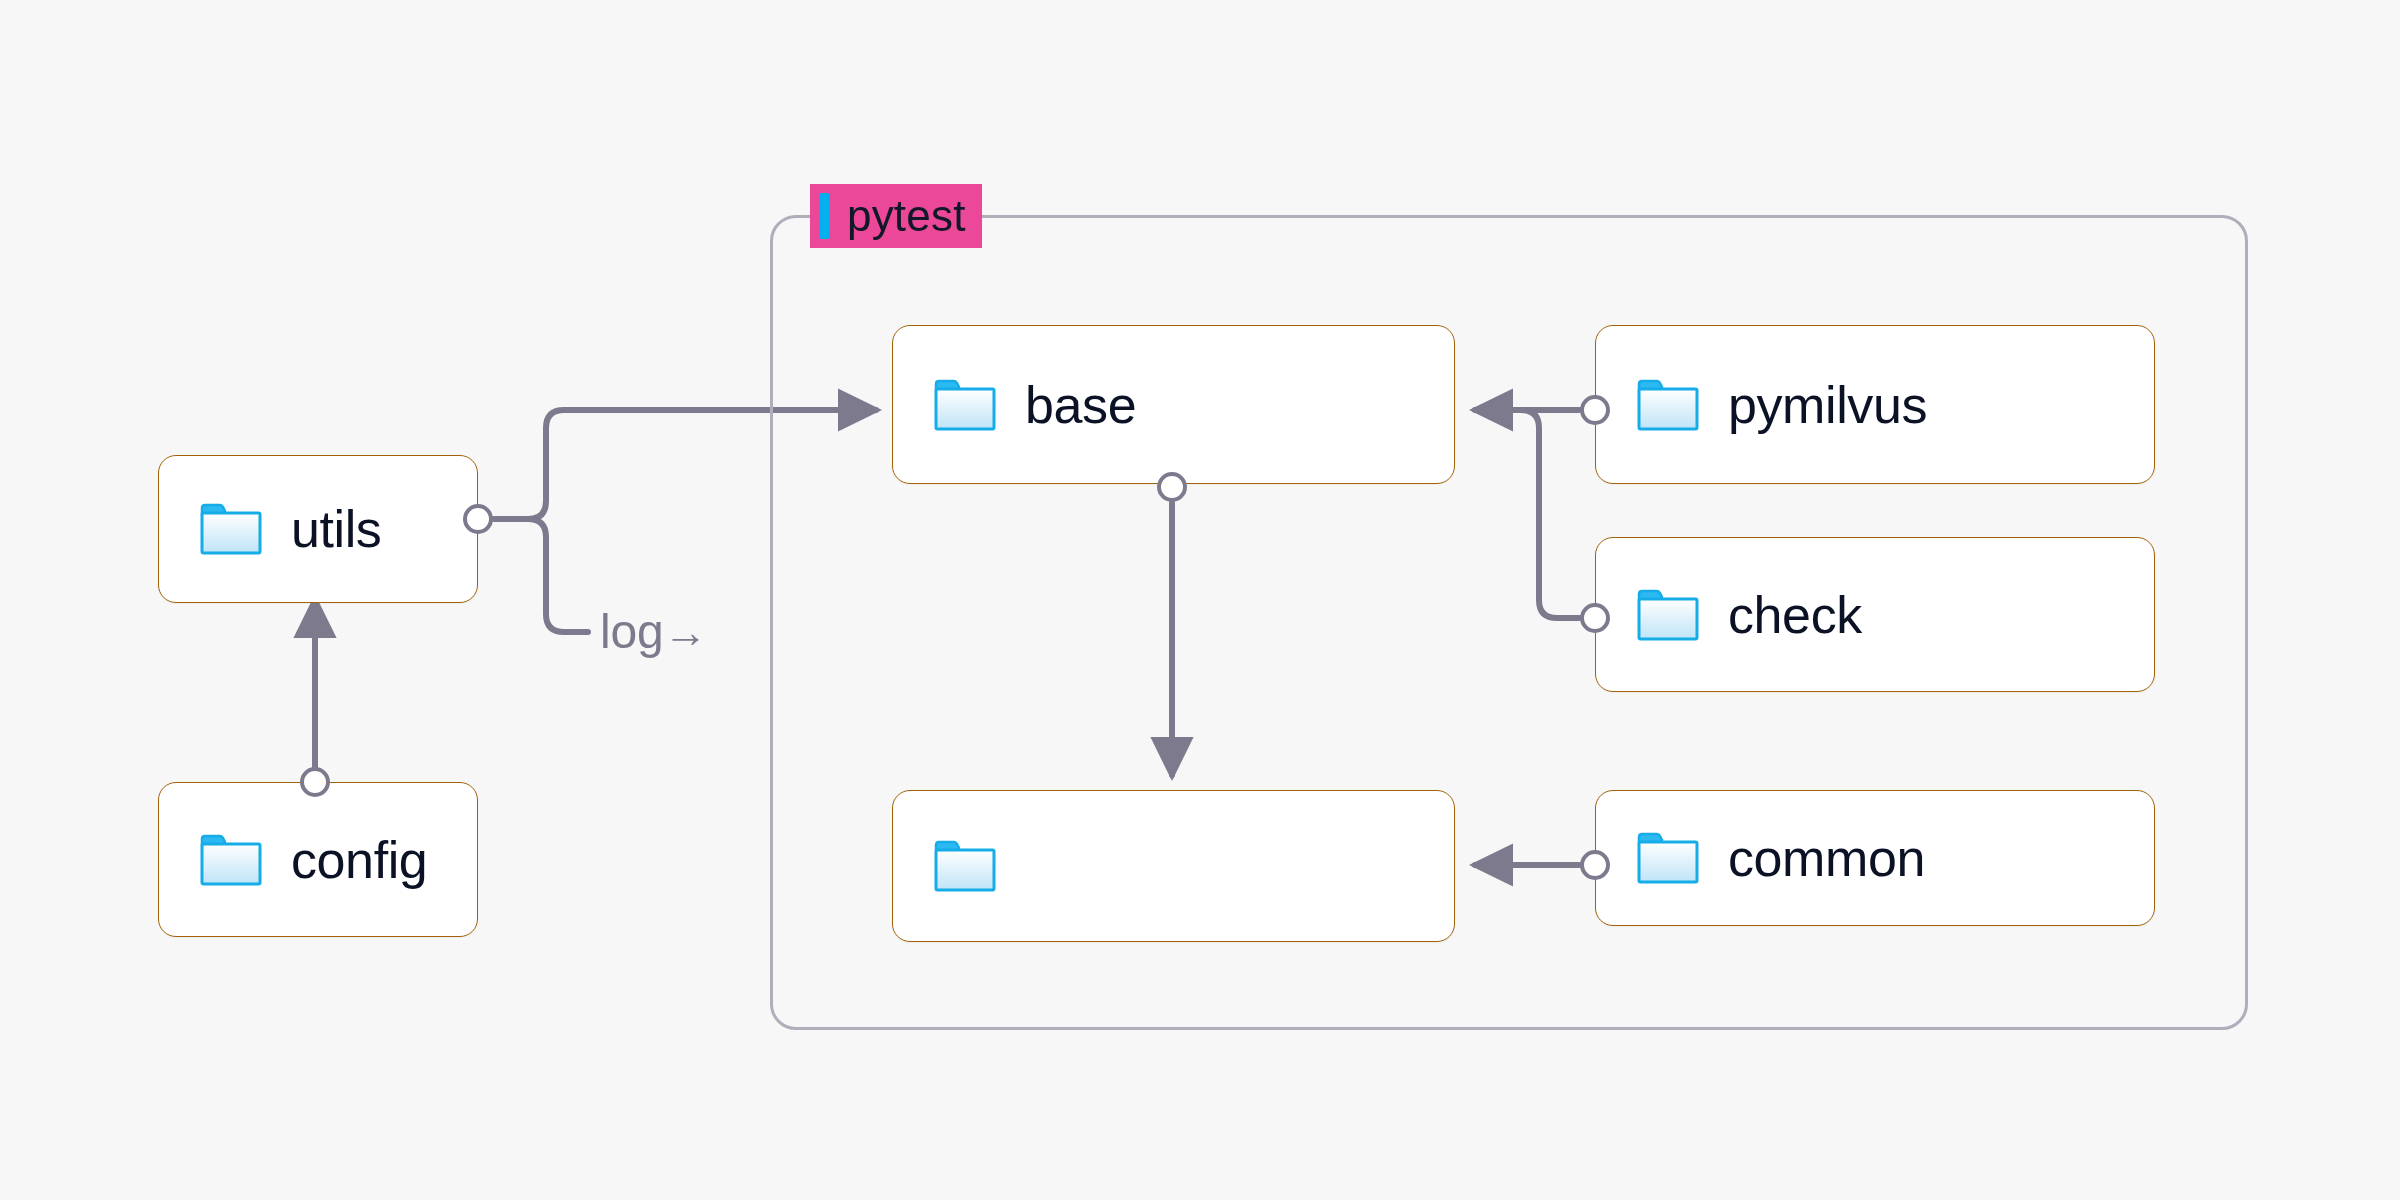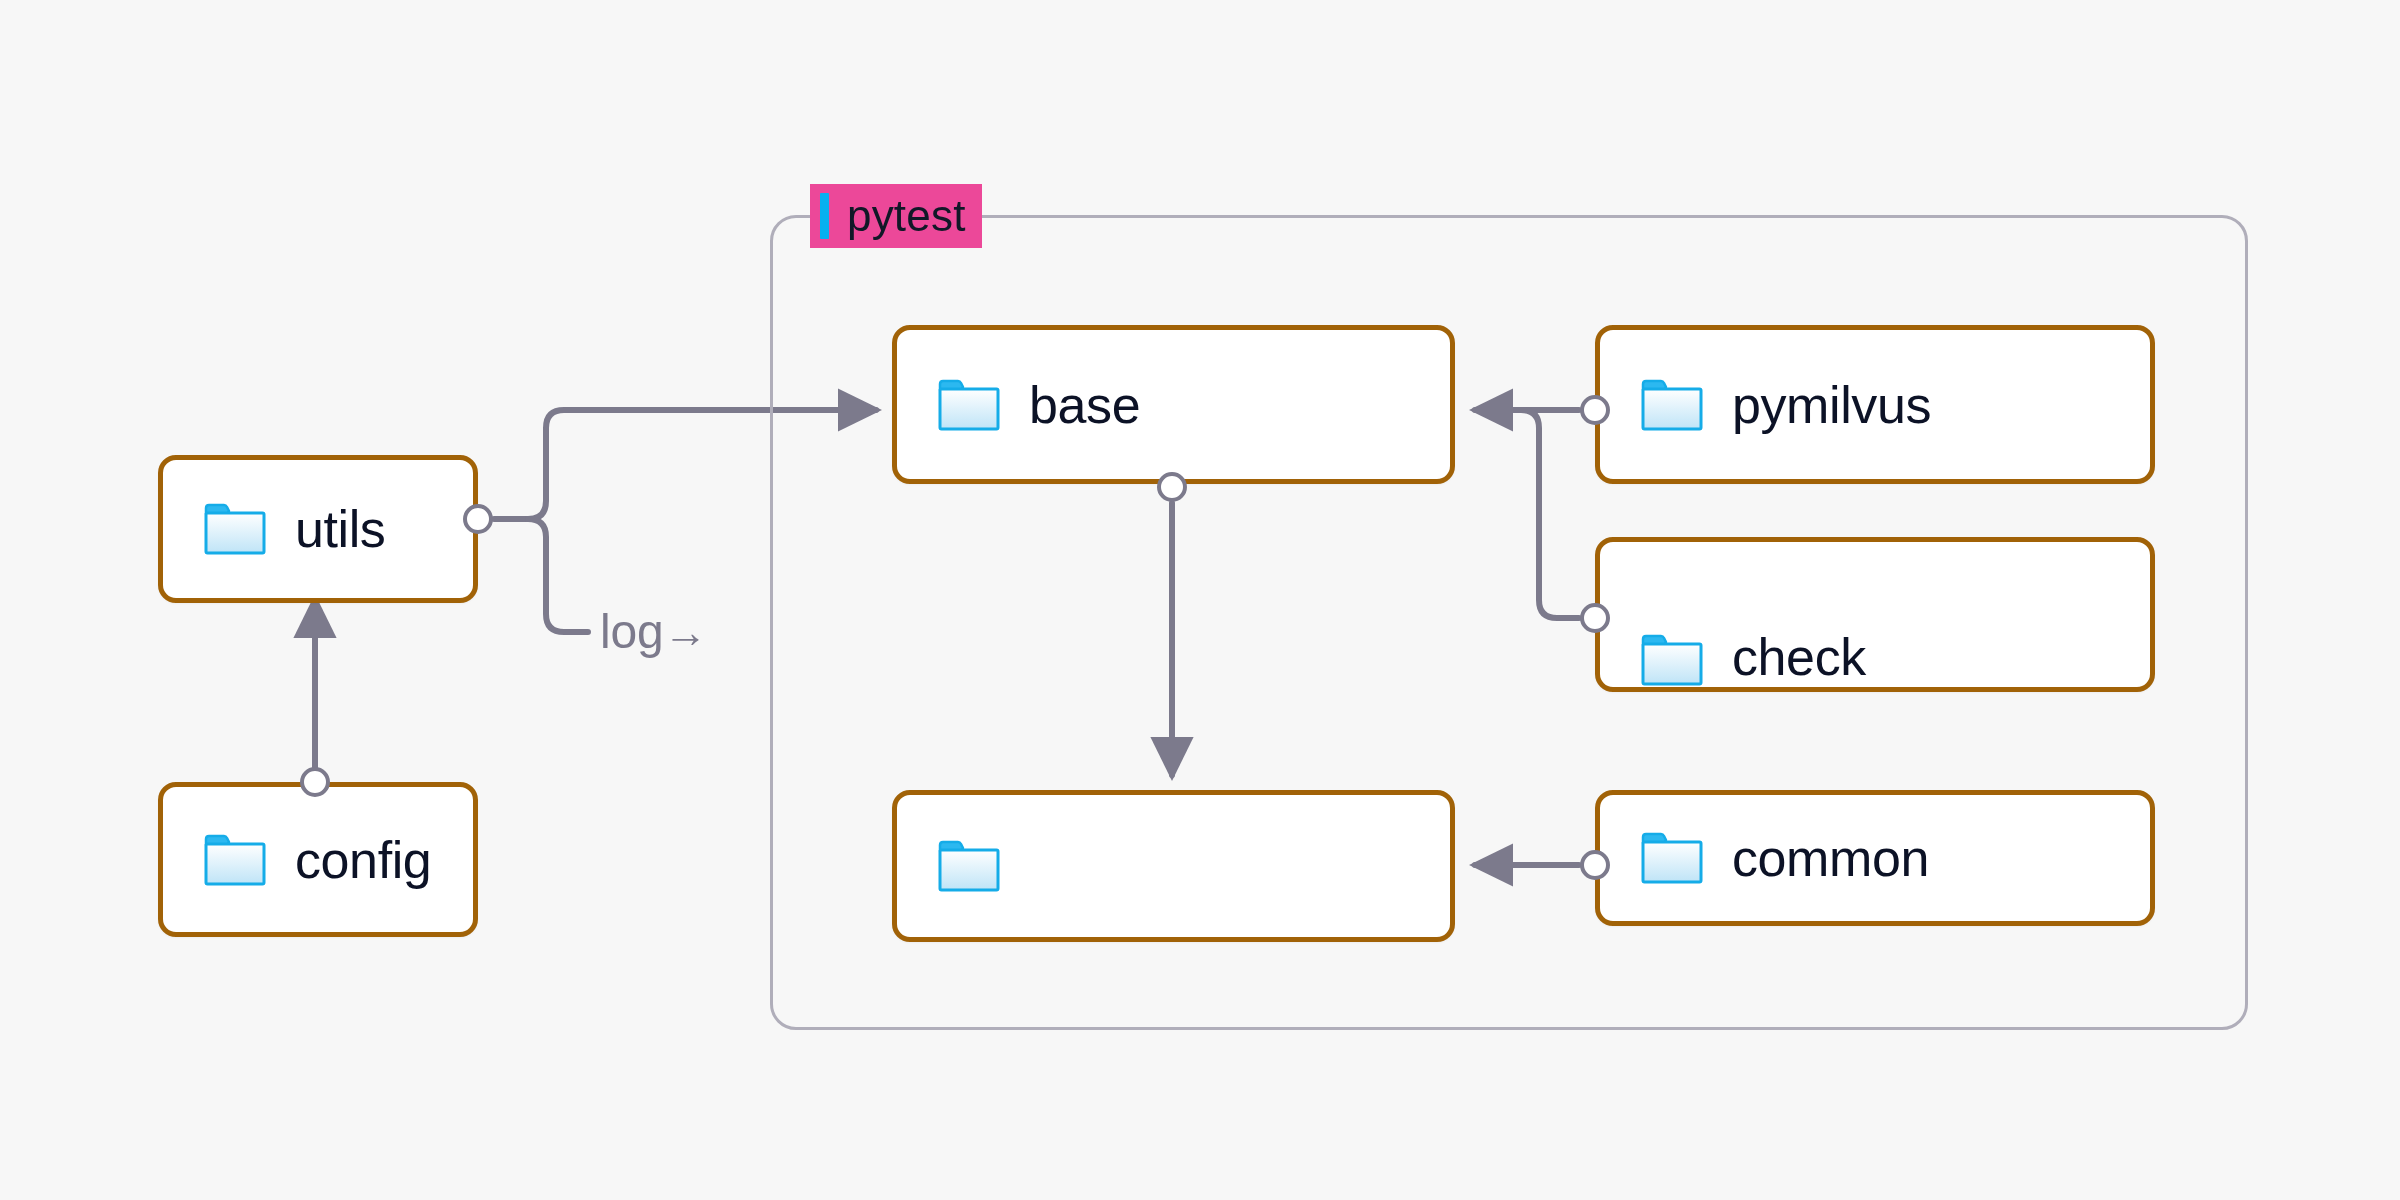--- a/index.html
+++ b/index.html
@@ -51,21 +51,21 @@
     color: #111827;
     letter-spacing: 0.2px;
     white-space: nowrap;
   }
 
   
   .node {
     position: absolute;
     box-sizing: border-box;
     background: #ffffff;
-    border: 5px solid #a16207;
+    border: 1px solid #a16207;
     border-radius: 18px;
     display: flex;
     align-items: center;
     padding-left: 40px;
     gap: 28px;
     box-shadow: 0 1px 2px rgba(16,24,40,0.04);
   }
   .node-label {
     font-size: 52px;
     color: #0c1226;
@@ -187,21 +187,21 @@
 
   <div class="node" style="left:1595px; top:325px; width:560px; height:159px;">
     <svg class="folder-icon" viewBox="0 0 64 54">
       <path d="M3 12 L3 6 Q3 3 6 3 L21 3 Q23 3 24 5 L26 9 L24 12 Z" fill="#2cb8f0" stroke="#15ace8" stroke-width="2.5" stroke-linejoin="round"></path>
       <rect x="3" y="11" width="58" height="40" rx="1.5" fill="url(#folderGrad)" stroke="#15ace8" stroke-width="3"></rect>
     </svg>
     <span class="node-label">pymilvus</span>
   </div>
   <div class="port" style="left:1580px; top:395px;"></div>
 
-  <div class="node" style="left:1595px; top:537px; width:560px; height:155px;align-items:flex-end;">
+  <div class="node" style="left:1595px; top:537px; width:560px; height:155px;">
     <svg class="folder-icon" viewBox="0 0 64 54">
       <path d="M3 12 L3 6 Q3 3 6 3 L21 3 Q23 3 24 5 L26 9 L24 12 Z" fill="#2cb8f0" stroke="#15ace8" stroke-width="2.5" stroke-linejoin="round"></path>
       <rect x="3" y="11" width="58" height="40" rx="1.5" fill="url(#folderGrad)" stroke="#15ace8" stroke-width="3"></rect>
     </svg>
     <span class="node-label">check</span>
   </div>
   <div class="port" style="left:1580px; top:603px;"></div>
 
   <div class="node" style="left:1595px; top:790px; width:560px; height:136px;">
     <svg class="folder-icon" viewBox="0 0 64 54">

